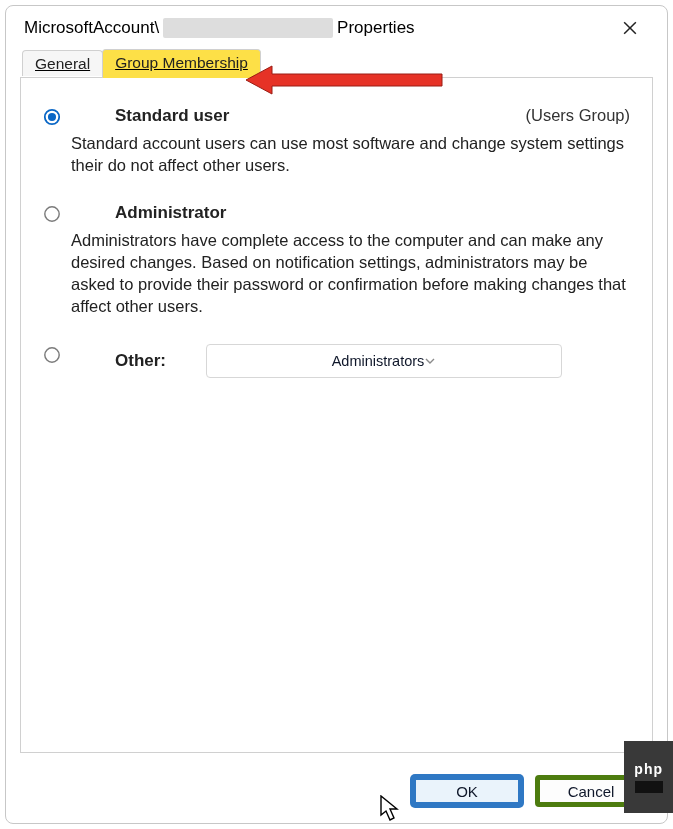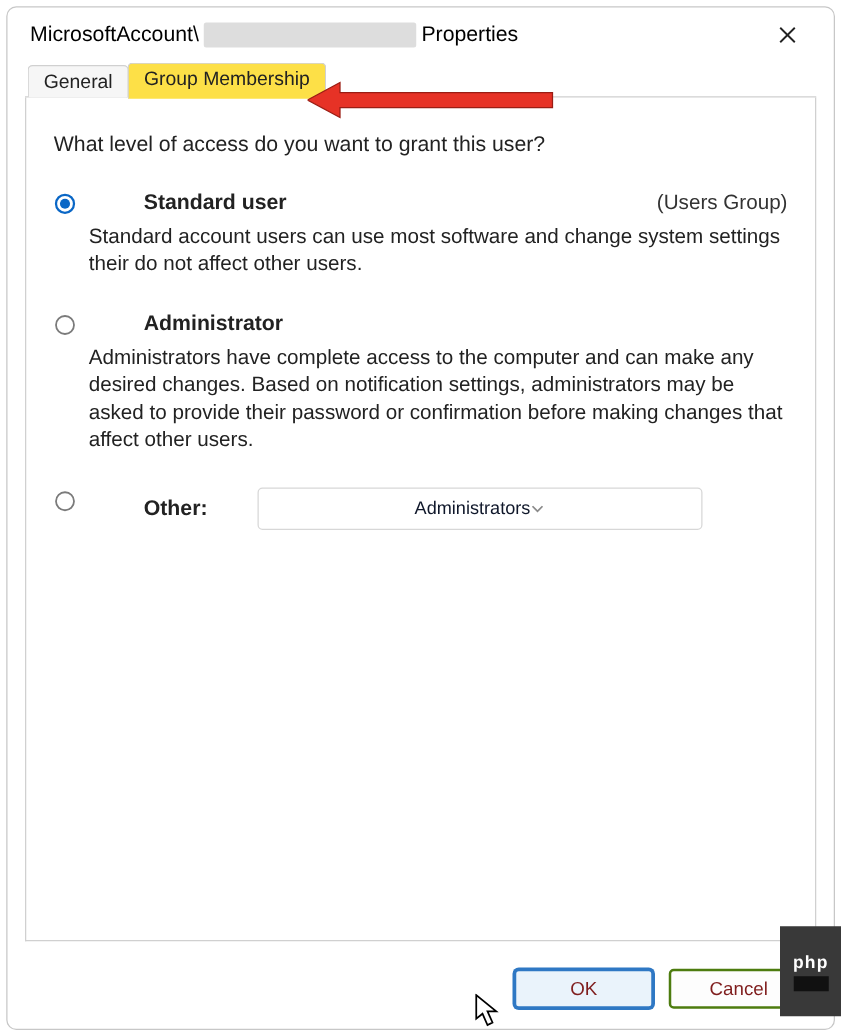--- a/index.html
+++ b/index.html
@@ -50,24 +50,25 @@
       height: 32px;
       display: flex;
       align-items: center;
       justify-content: center;
       border-radius: 6px;
       cursor: pointer;
     }
     .close svg { width: 14px; height: 14px; }
     .tabstrip {
       display: flex;
-      align-items: flex-end;
+      align-items: center;
       padding-left: 16px;
       height: 30px;
       position: relative;
+      text-decoration: underline;
     }
     .tabstrip .baseline {
       position: absolute;
       left: 14px;
       right: 14px;
       bottom: 0;
       height: 1px;
       background: #d0d0d0;
     }
     .tab {
@@ -174,25 +175,25 @@
     .combo .chev { color: #888; }
     .buttonbar {
       display: flex;
       justify-content: flex-end;
       gap: 12px;
       padding: 10px 20px 16px 20px;
     }
     .btn {
       min-width: 112px;
       height: 32px;
-      border: 2px solid #4d7c0f;
+      border: 5px solid #4d7c0f;
       border-radius: 4px;
       background: #fdfdfd;
       font-size: 15px;
-      color: #7f1d1d;
+      color: #0f172a;
       cursor: pointer;
     }
     .btn.primary {
       border-color: #2f78c4;
       background: #eaf3fb;
       box-shadow: 0 0 0 1px #2f78c4;
     }
     
     .arrow {
       position: absolute;
@@ -254,21 +255,20 @@
     </div>
 
     <div class="tabstrip">
       <div class="baseline"></div>
       <div class="tab inactive">General</div>
       <div class="tab active">Group Membership</div>
     </div>
 
     <div class="content-frame">
       <div class="content">
-        <div class="question">What level of access do you want to grant this user?</div>
 
         <div class="option">
           <svg class="radio" viewBox="0 0 20 20">
             <circle cx="10" cy="10" r="8" fill="none" stroke="#0a67c6" stroke-width="2"></circle>
             <circle cx="10" cy="10" r="4.5" fill="#0a67c6"></circle>
           </svg>
           <div class="optbody">
             <div class="optheader">
               <span class="label">Standard user</span>
               <span class="aside">(Users Group)</span>

